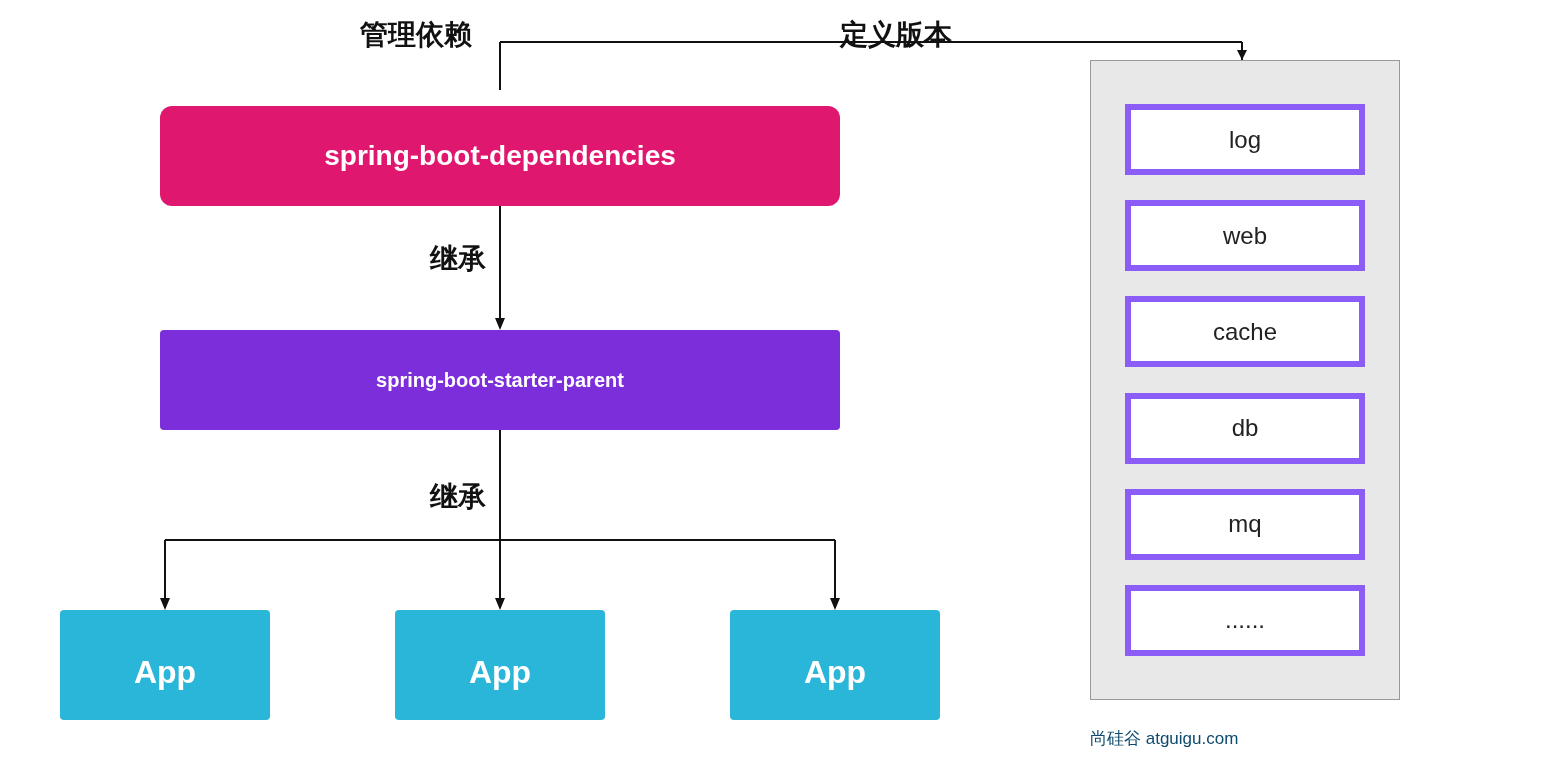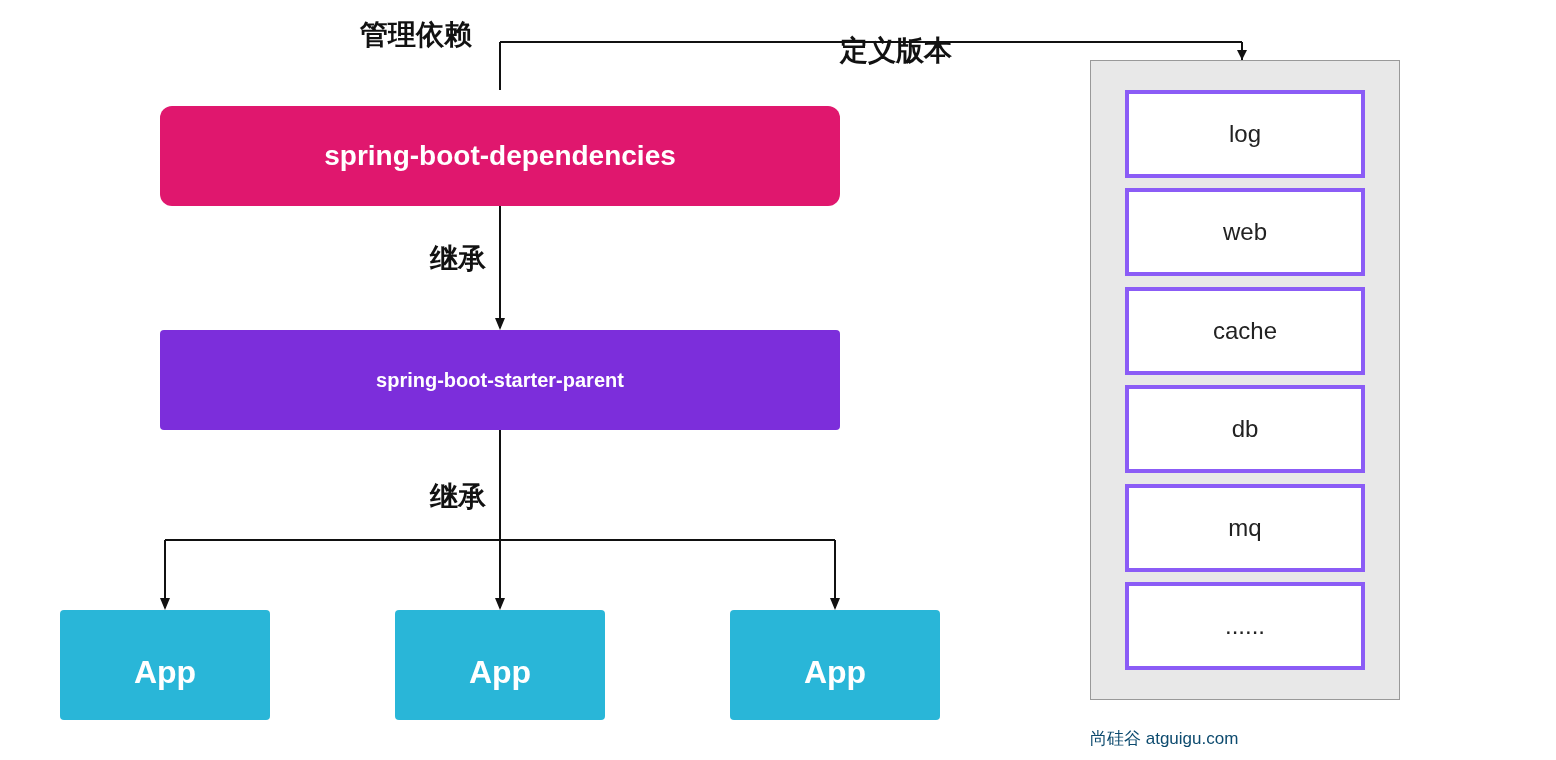--- a/index.html
+++ b/index.html
@@ -102,22 +102,22 @@
       display: flex;
       flex-direction: column;
       align-items: center;
       justify-content: space-evenly;
       padding: 18px 24px;
       gap: 0;
     }
 
     .right-panel-item {
       width: 240px;
-      height: 88px;
-      border: 4px solid #8b5cf6;
+      height: 71px;
+      border: 6px solid #8b5cf6;
       background: #fff;
       display: flex;
       align-items: center;
       justify-content: center;
     }
     .right-panel-item span {
       font-size: 24px;
       font-family: Arial, sans-serif;
       color: #222;
     }
@@ -163,21 +163,21 @@
     <line x1="165" y1="540" x2="165" y2="608" stroke="#111" stroke-width="2"></line>
     <polygon points="165,610 160,598 170,598" fill="#111"></polygon>
     <line x1="500" y1="540" x2="500" y2="608" stroke="#111" stroke-width="2"></line>
     <polygon points="500,610 495,598 505,598" fill="#111"></polygon>
     <line x1="835" y1="540" x2="835" y2="608" stroke="#111" stroke-width="2"></line>
     <polygon points="835,610 830,598 840,598" fill="#111"></polygon>
   </svg>
 
   <div class="label" style="left: 360px; top: 16px;">管理依赖</div>
 
-  <div class="label" style="left: 840px; top: 32px;">定义版本</div>
+  <div class="label" style="left: 840px; top: 16px;">定义版本</div>
 
   <div class="box-dependencies">
     <span>spring-boot-dependencies</span>
   </div>
 
   <div class="label" style="left: 430px; top: 240px;">继承</div>
 
   <div class="box-starter-parent">
     <span>spring-boot-starter-parent</span>
   </div>

